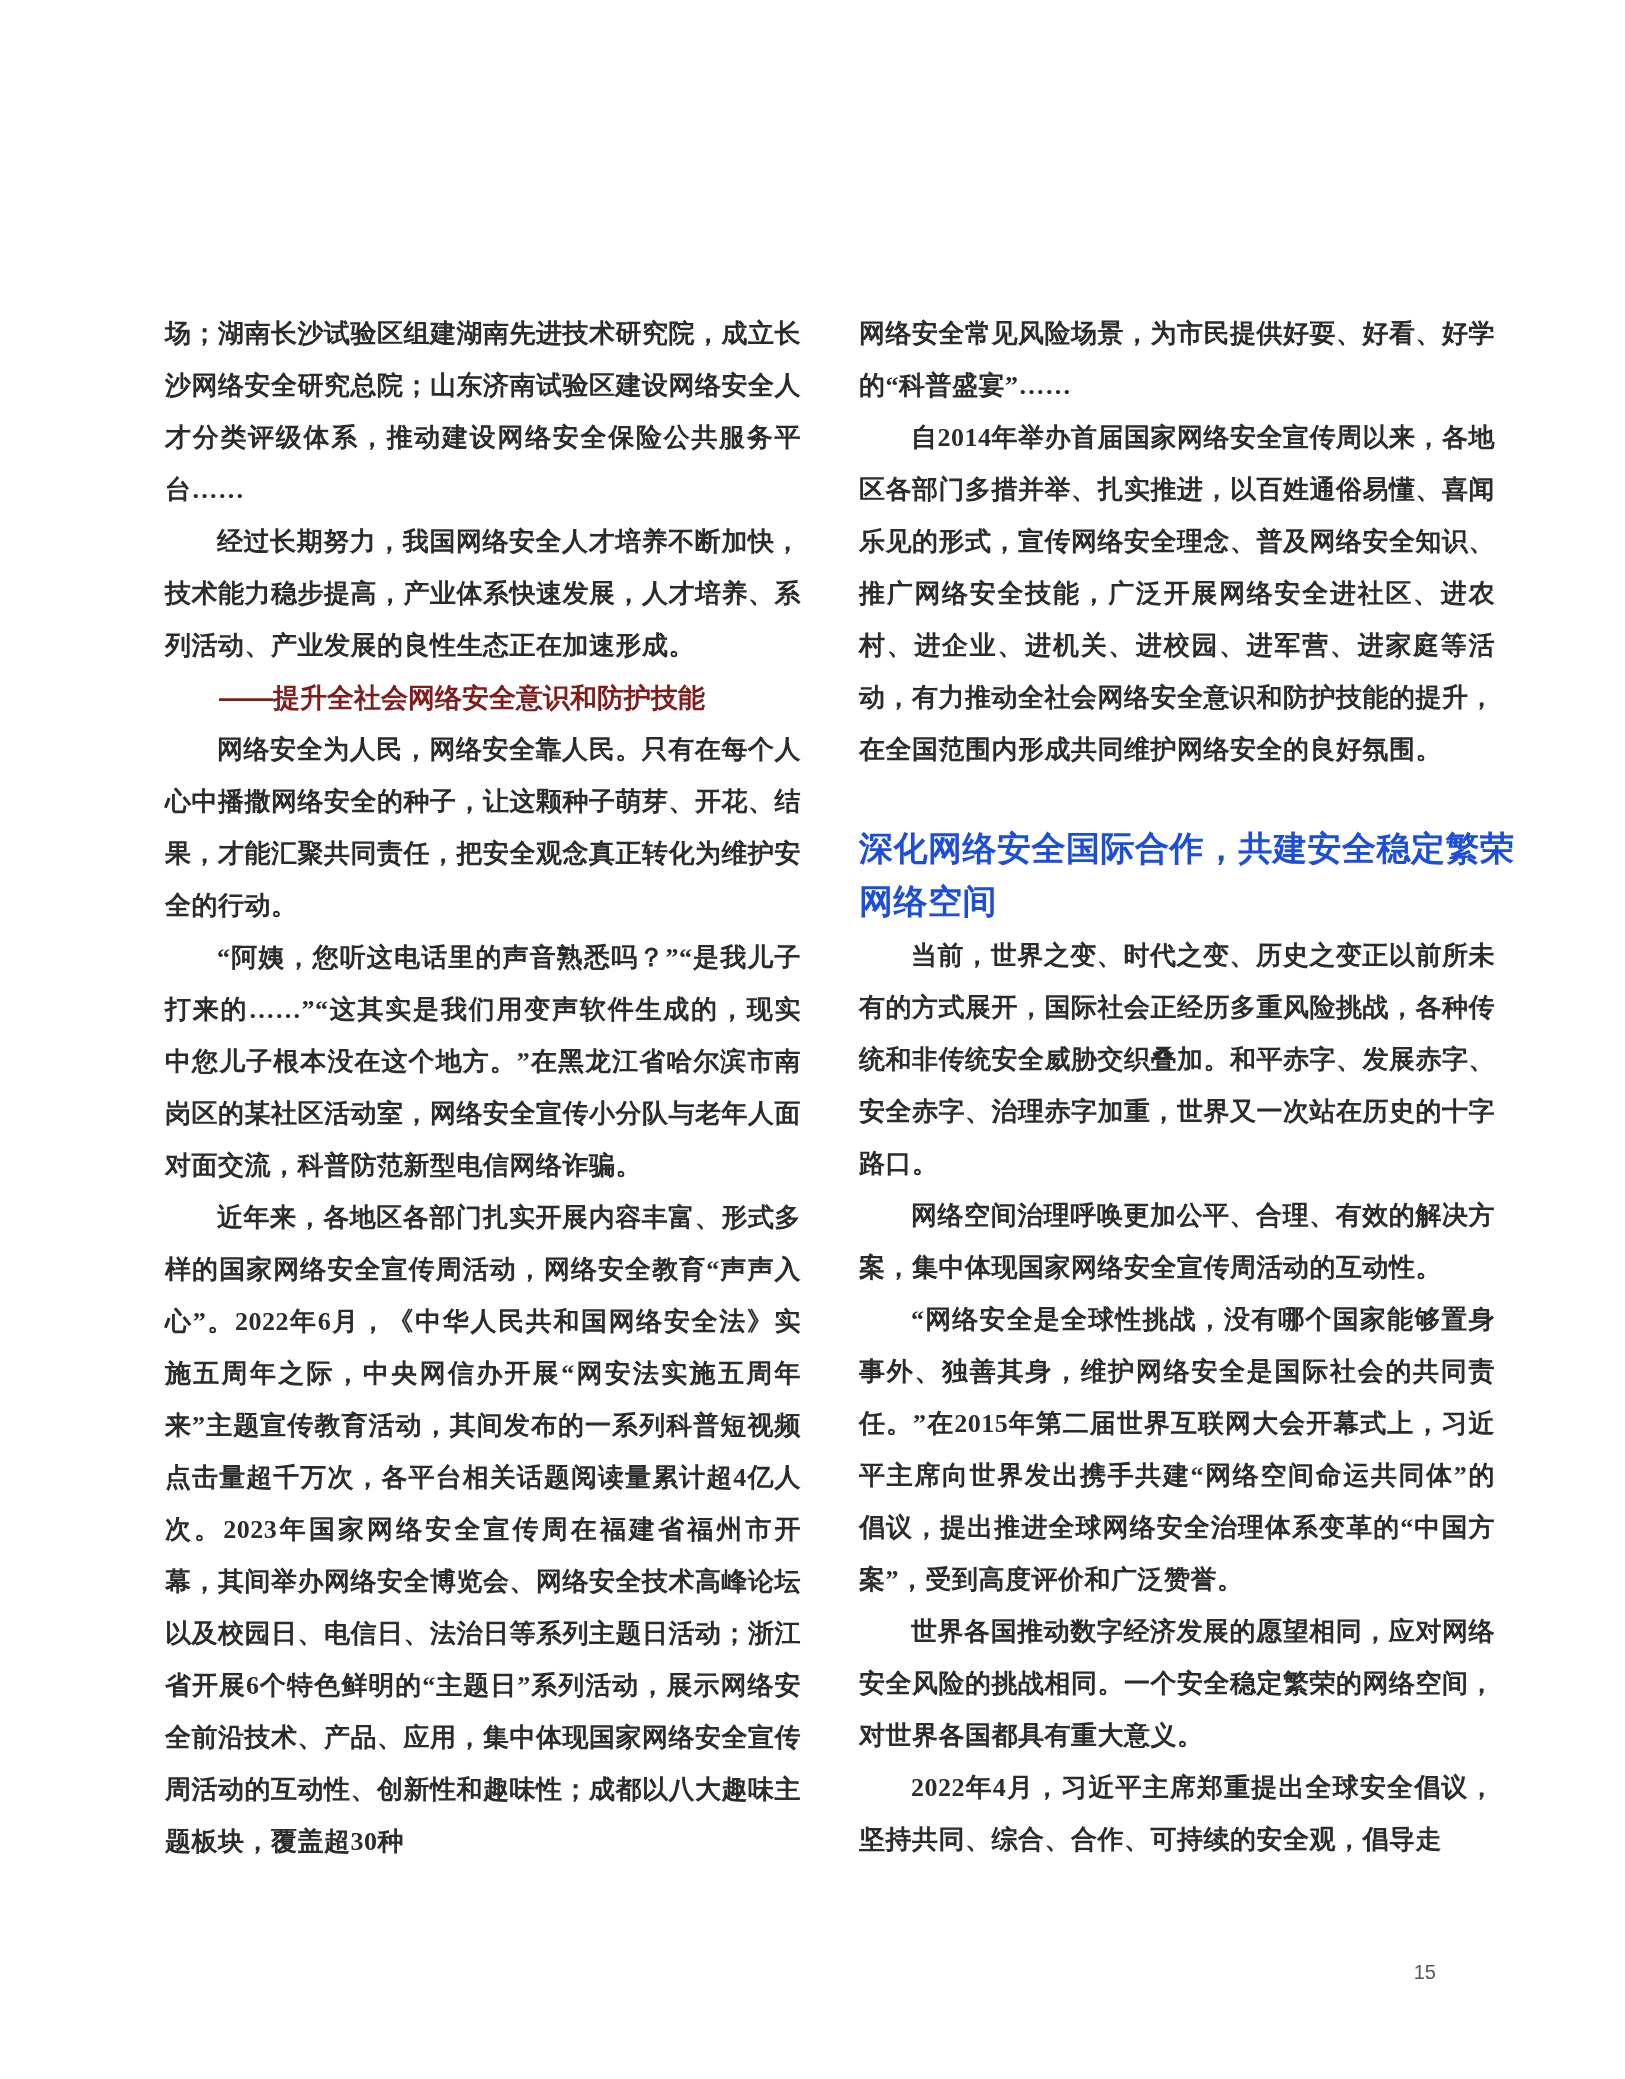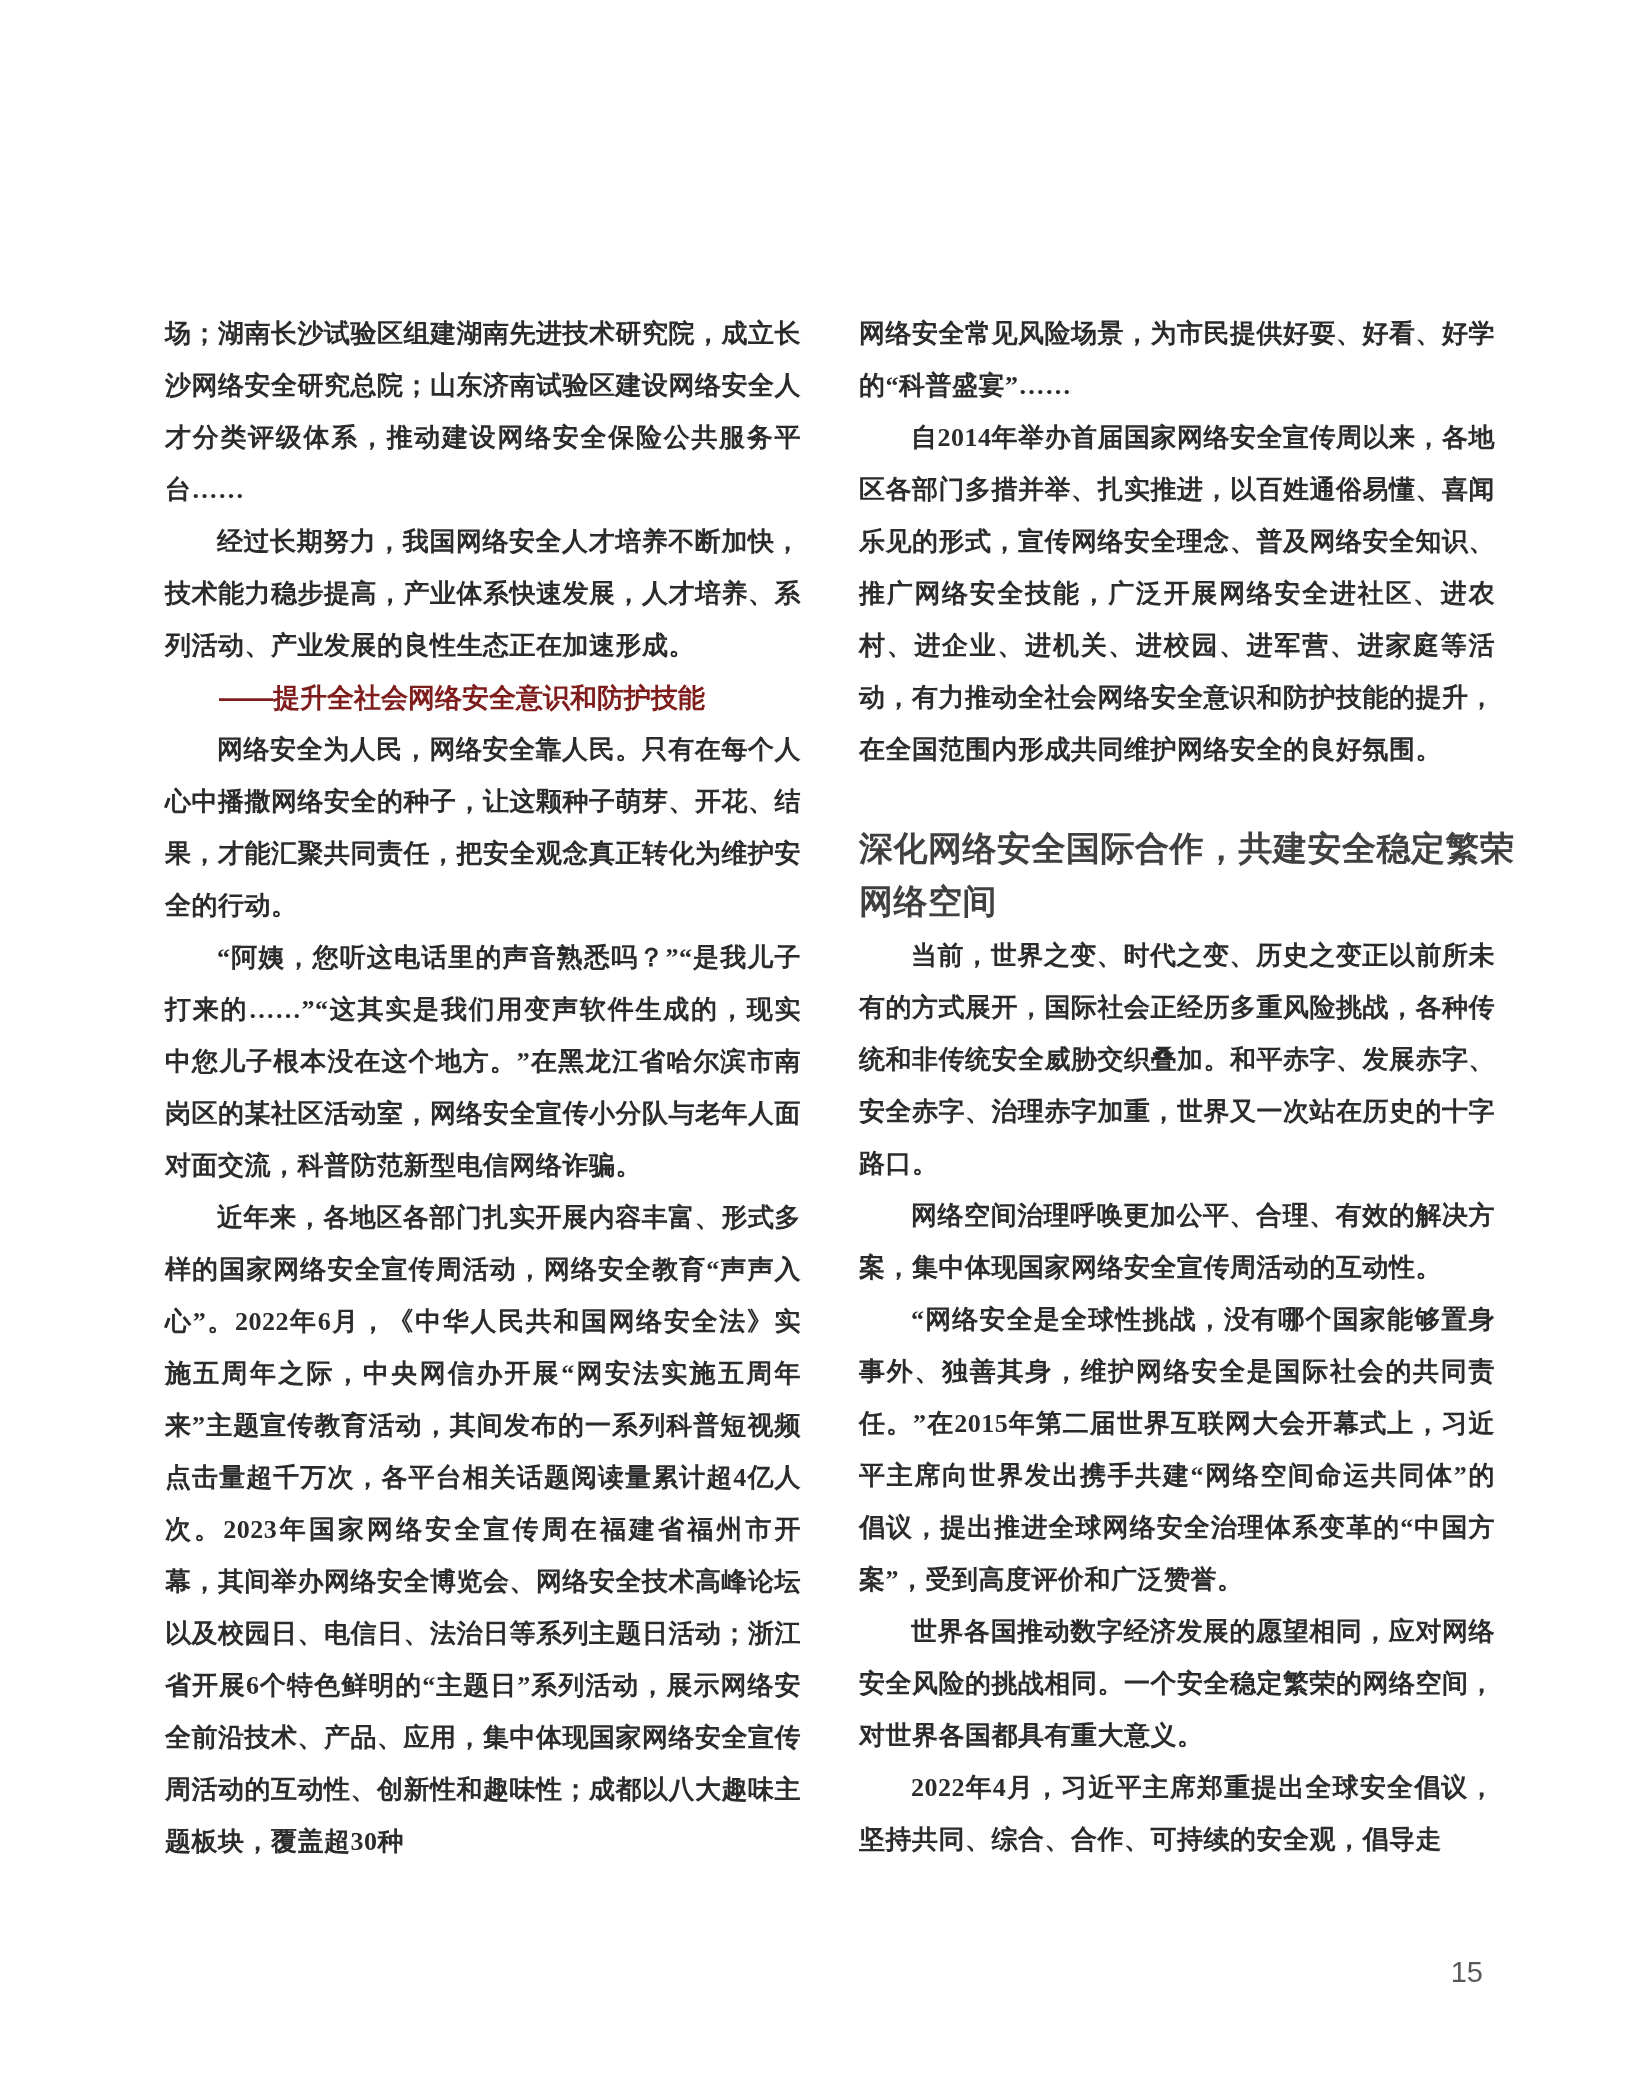--- a/index.html
+++ b/index.html
@@ -38,45 +38,45 @@
     font-family: "Liberation Sans", "DejaVu Sans", sans-serif;
     font-weight: bold;
     font-size: 34px;
     line-height: 53px;
     letter-spacing: 0.5px;
     text-align: left;
   }
   .heading-line { white-space: nowrap; }
   .page-number {
     position: absolute;
-    left: 1363px;
+    left: 1316px;
     top: 1955px;
     width: 120px;
     text-align: right;
     font-family: "Liberation Sans", "DejaVu Sans", sans-serif;
-    font-size: 29px;
+    font-size: 20px;
     line-height: 34px;
   }
 </style>
 </head>
 <body>
 
 <div class="page">
   <div class="col col-left" style="color: rgb(43, 43, 43);">
       <div class="para no-indent">场；湖南长沙试验区组建湖南先进技术研究院，成立长沙网络安全研究总院；山东济南试验区建设网络安全人才分类评级体系，推动建设网络安全保险公共服务平台……</div>
       <div class="para">经过长期努力，我国网络安全人才培养不断加快，技术能力稳步提高，产业体系快速发展，人才培养、系列活动、产业发展的良性生态正在加速形成。</div>
       <div class="para subhead" style="color: #7f1d1d;">——提升全社会网络安全意识和防护技能</div>
       <div class="para">网络安全为人民，网络安全靠人民。只有在每个人心中播撒网络安全的种子，让这颗种子萌芽、开花、结果，才能汇聚共同责任，把安全观念真正转化为维护安全的行动。</div>
       <div class="para">“阿姨，您听这电话里的声音熟悉吗？”“是我儿子打来的……”“这其实是我们用变声软件生成的，现实中您儿子根本没在这个地方。”在黑龙江省哈尔滨市南岗区的某社区活动室，网络安全宣传小分队与老年人面对面交流，科普防范新型电信网络诈骗。</div>
       <div class="para">近年来，各地区各部门扎实开展内容丰富、形式多样的国家网络安全宣传周活动，网络安全教育“声声入心”。2022年6月，《中华人民共和国网络安全法》实施五周年之际，中央网信办开展“网安法实施五周年来”主题宣传教育活动，其间发布的一系列科普短视频点击量超千万次，各平台相关话题阅读量累计超4亿人次。2023年国家网络安全宣传周在福建省福州市开幕，其间举办网络安全博览会、网络安全技术高峰论坛以及校园日、电信日、法治日等系列主题日活动；浙江省开展6个特色鲜明的“主题日”系列活动，展示网络安全前沿技术、产品、应用，集中体现国家网络安全宣传周活动的互动性、创新性和趣味性；成都以八大趣味主题板块，覆盖超30种</div>
     </div>
   <div class="col col-right" style="color: rgb(43, 43, 43);">
       <div class="para no-indent">网络安全常见风险场景，为市民提供好耍、好看、好学的“科普盛宴”……</div>
       <div class="para">自2014年举办首届国家网络安全宣传周以来，各地区各部门多措并举、扎实推进，以百姓通俗易懂、喜闻乐见的形式，宣传网络安全理念、普及网络安全知识、推广网络安全技能，广泛开展网络安全进社区、进农村、进企业、进机关、进校园、进军营、进家庭等活动，有力推动全社会网络安全意识和防护技能的提升，在全国范围内形成共同维护网络安全的良好氛围。</div>
-      <div class="red-heading" style="color: #404040;">
+      <div class="red-heading" style="color: #1d4ed8;">
         <div class="heading-line">深化网络安全国际合作，共建安全稳定繁荣</div>
         <div class="heading-line">网络空间</div>
       </div>
       <div class="para">当前，世界之变、时代之变、历史之变正以前所未有的方式展开，国际社会正经历多重风险挑战，各种传统和非传统安全威胁交织叠加。和平赤字、发展赤字、安全赤字、治理赤字加重，世界又一次站在历史的十字路口。</div>
       <div class="para">网络空间治理呼唤更加公平、合理、有效的解决方案，集中体现国家网络安全宣传周活动的互动性。</div>
       <div class="para">“网络安全是全球性挑战，没有哪个国家能够置身事外、独善其身，维护网络安全是国际社会的共同责任。”在2015年第二届世界互联网大会开幕式上，习近平主席向世界发出携手共建“网络空间命运共同体”的倡议，提出推进全球网络安全治理体系变革的“中国方案”，受到高度评价和广泛赞誉。</div>
       <div class="para">世界各国推动数字经济发展的愿望相同，应对网络安全风险的挑战相同。一个安全稳定繁荣的网络空间，对世界各国都具有重大意义。</div>
       <div class="para">2022年4月，习近平主席郑重提出全球安全倡议，坚持共同、综合、合作、可持续的安全观，倡导走</div>
     </div>
   <div class="page-number" style="color: rgb(89, 87, 87);">15</div>

